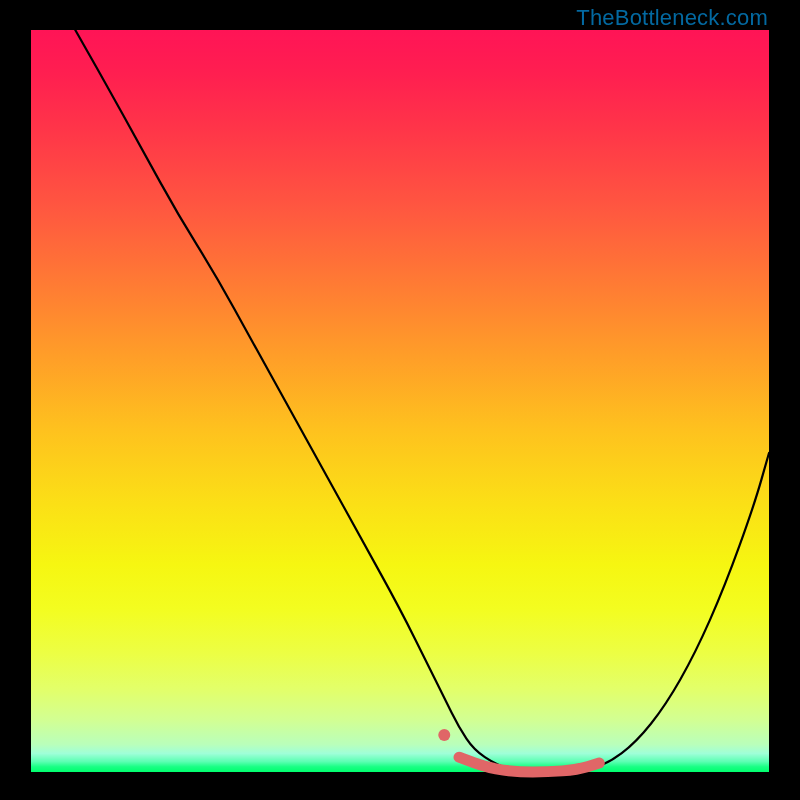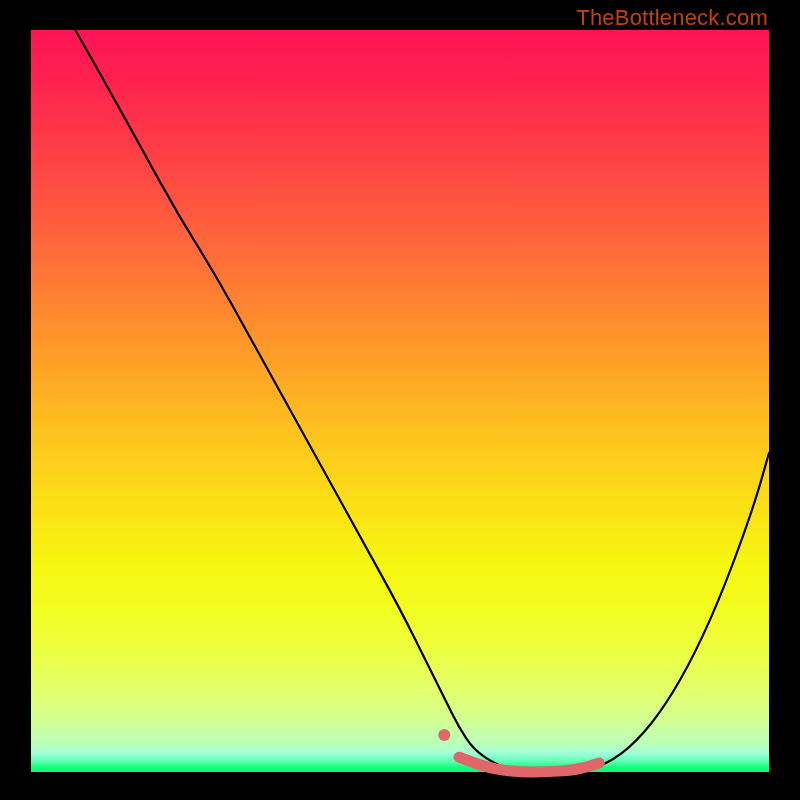--- a/index.html
+++ b/index.html
@@ -44,21 +44,21 @@
       #9fffd8 97.5%,
       #5cffb3 98.6%,
       #19ff84 99.3%,
       #00ff6e 100%
     );
   }
   .watermark {
     position: absolute;
     top: 5px;
     right: 32px;
-    color: #c2410c;
+    color: #0369a1;
     font-size: 22px;
     font-weight: 500;
     letter-spacing: 0.2px;
     user-select: none;
   }
   svg.curves {
     position: absolute;
     left: 31px;
     top: 30px;
     width: 738px;

